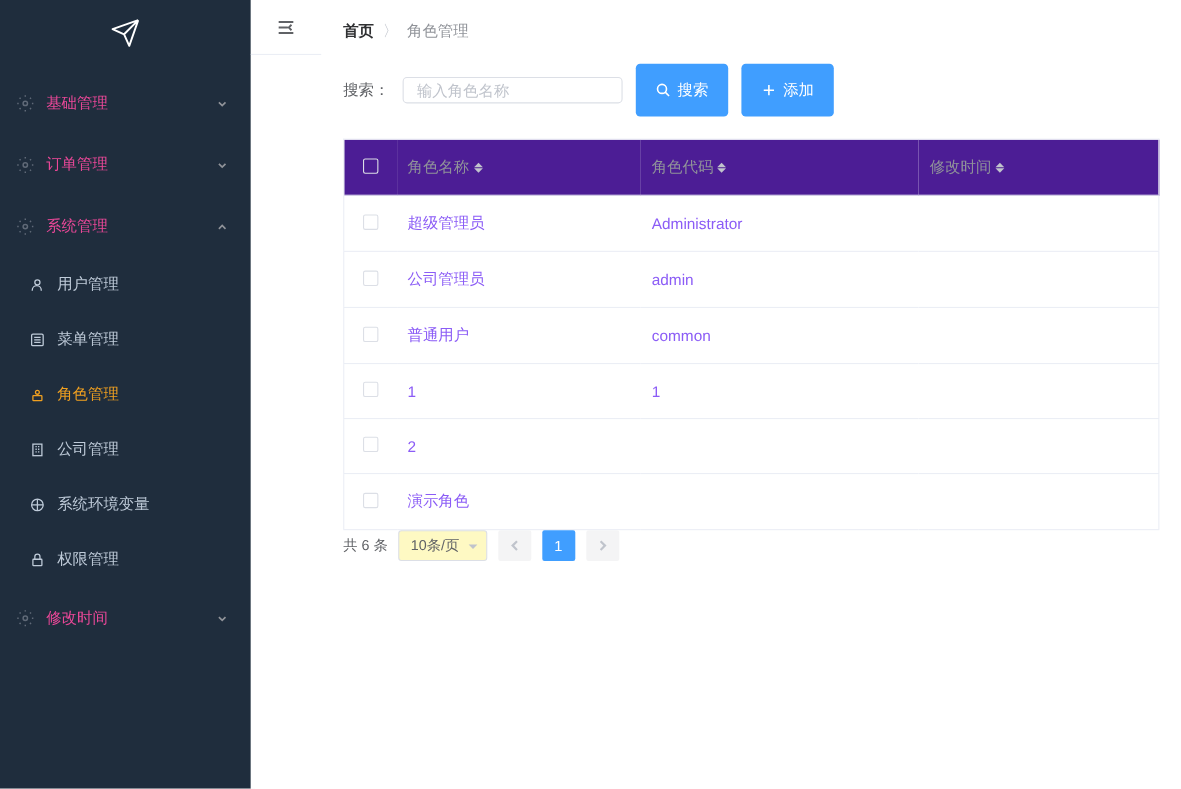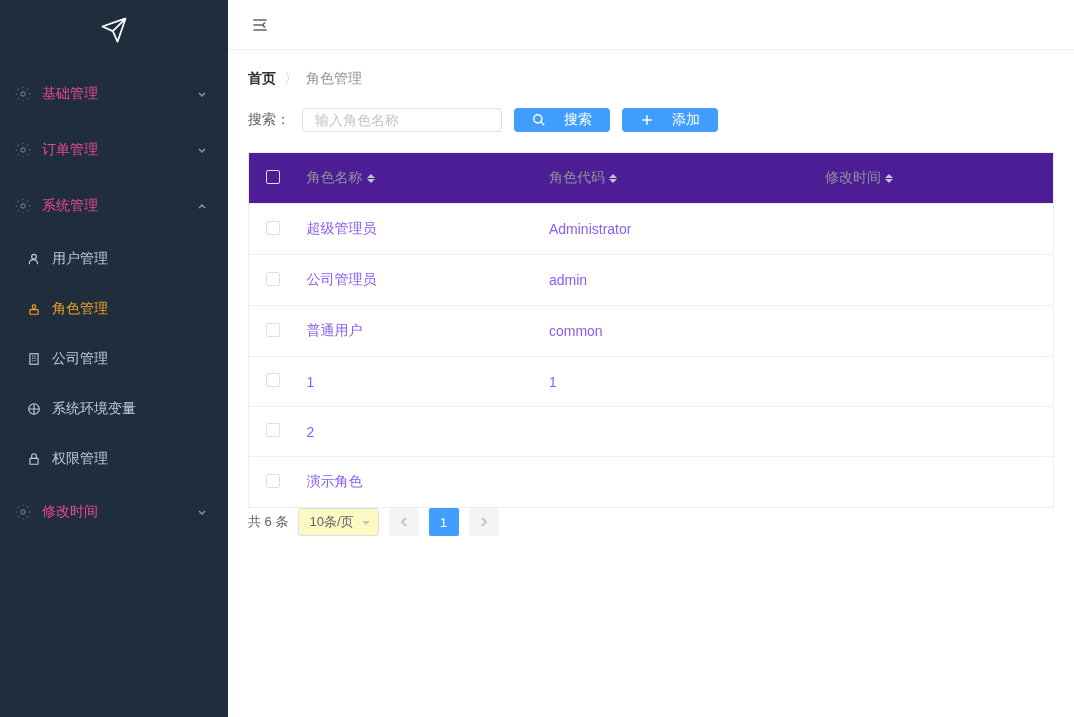--- a/index.html
+++ b/index.html
@@ -15,36 +15,36 @@
     .menu-item { display: flex; align-items: center; padding: 0 20px 0 14px; height: 56px; cursor: pointer; color: #ec4899; }
     .menu-item .micon { width: 18px; height: 18px; margin-right: 10px; display: flex; align-items: center; justify-content: center; flex-shrink: 0; }
     .menu-item .label { flex: 1; font-size: 14px; }
     .menu-item .arrow { width: 12px; height: 12px; }
     
     .submenu { padding: 0; }
     .sub-item { display: flex; align-items: center; padding: 0 20px 0 26px; height: 50px; cursor: pointer; color: #bfcbd9; font-size: 14px; }
     .sub-item.active { color: #f0a020; }
     .sub-item .sicon { width: 16px; height: 16px; margin-right: 10px; display: flex; align-items: center; justify-content: center; flex-shrink: 0; }
     
-    .main { flex: 1; display: flex; flex-direction: column; background: #fff; }
+    .main { flex: 1; display: flex; flex-direction: row; background: #fff; }
     .topbar { height: 50px; display: flex; align-items: center; padding: 0 20px; border-bottom: 1px solid #ebeef5; }
     .collapse-btn { cursor: pointer; width: 24px; height: 24px; display: flex; align-items: center; justify-content: center; }
     
     .content { padding: 20px; flex: 1; overflow: auto; }
     .breadcrumb { display: flex; align-items: center; margin-bottom: 20px; font-size: 14px; }
     .breadcrumb .bc-item { color: #303133; font-weight: 600; }
     .breadcrumb .bc-sep { margin: 0 8px; color: #c0c4cc; }
     .breadcrumb .bc-current { color: #909399; font-weight: 400; }
     
     .search-row { display: flex; align-items: center; gap: 12px; margin-bottom: 20px; }
     .search-label { color: #606266; }
     .search-input { width: 200px; height: 24px; border: 1px solid #dcdfe6; border-radius: 4px; padding: 0 12px; font-size: 14px; outline: none; color: #606266; }
     .search-input::placeholder { color: #c0c4cc; }
     
-    .btn { height: 24px; padding: 0 18px; border: none; border-radius: 4px; background: #409eff; color: #fff; font-size: 14px; cursor: pointer; display: inline-flex; align-items: center; gap: 18px; }
+    .btn { height: 48px; padding: 0 18px; border: none; border-radius: 4px; background: #409eff; color: #fff; font-size: 14px; cursor: pointer; display: inline-flex; align-items: center; gap: 6px; }
     
     .table { width: 100%; border: 1px solid #ebeef5; border-collapse: collapse; }
     .table th, .table td { padding: 16px 10px; text-align: left; border-bottom: 1px solid #ebeef5; }
     .table th { background: #4c1d95; color: #909399; font-weight: 500; font-size: 14px; }
     .table td { color: #8b5cf6; font-size: 14px; }
     .th-sort { display: inline-flex; align-items: center; gap: 4px; cursor: pointer; }
     .sort-caret { display: inline-flex; flex-direction: column; gap: 1px; }
     .sort-caret span { width: 0; height: 0; border-left: 4px solid transparent; border-right: 4px solid transparent; }
     .sort-caret .up { border-bottom: 4px solid #c0c4cc; }
     .sort-caret .down { border-top: 4px solid #c0c4cc; }
@@ -109,20 +109,29 @@
       </div>
       <div class="submenu">
         <div class="sub-item">
           <span class="sicon">
               <svg width="14" height="14" viewBox="0 0 24 24" fill="none" stroke="currentColor" stroke-width="2">
                 <circle cx="12" cy="8" r="4"></circle>
                 <path d="M4 21v-1a7 7 0 0114 0v1"></path>
               </svg>
             </span>
           <span>用户管理</span>
+        </div>
+        <div class="sub-item">
+          <span class="sicon">
+              <svg width="14" height="14" viewBox="0 0 24 24" fill="none" stroke="currentColor" stroke-width="2">
+                <rect x="3" y="3" width="18" height="18" rx="2"></rect>
+                <path d="M7 8h10M7 12h10M7 16h10"></path>
+              </svg>
+            </span>
+          <span>菜单管理</span>
         </div>
         <div class="sub-item active">
           <span class="sicon">
               <svg width="14" height="14" viewBox="0 0 24 24" fill="none" stroke="currentColor" stroke-width="2">
                 <circle cx="12" cy="8" r="3"></circle>
                 <rect x="5" y="13" width="14" height="8" rx="1"></rect>
               </svg>
             </span>
           <span>角色管理</span>
         </div>

